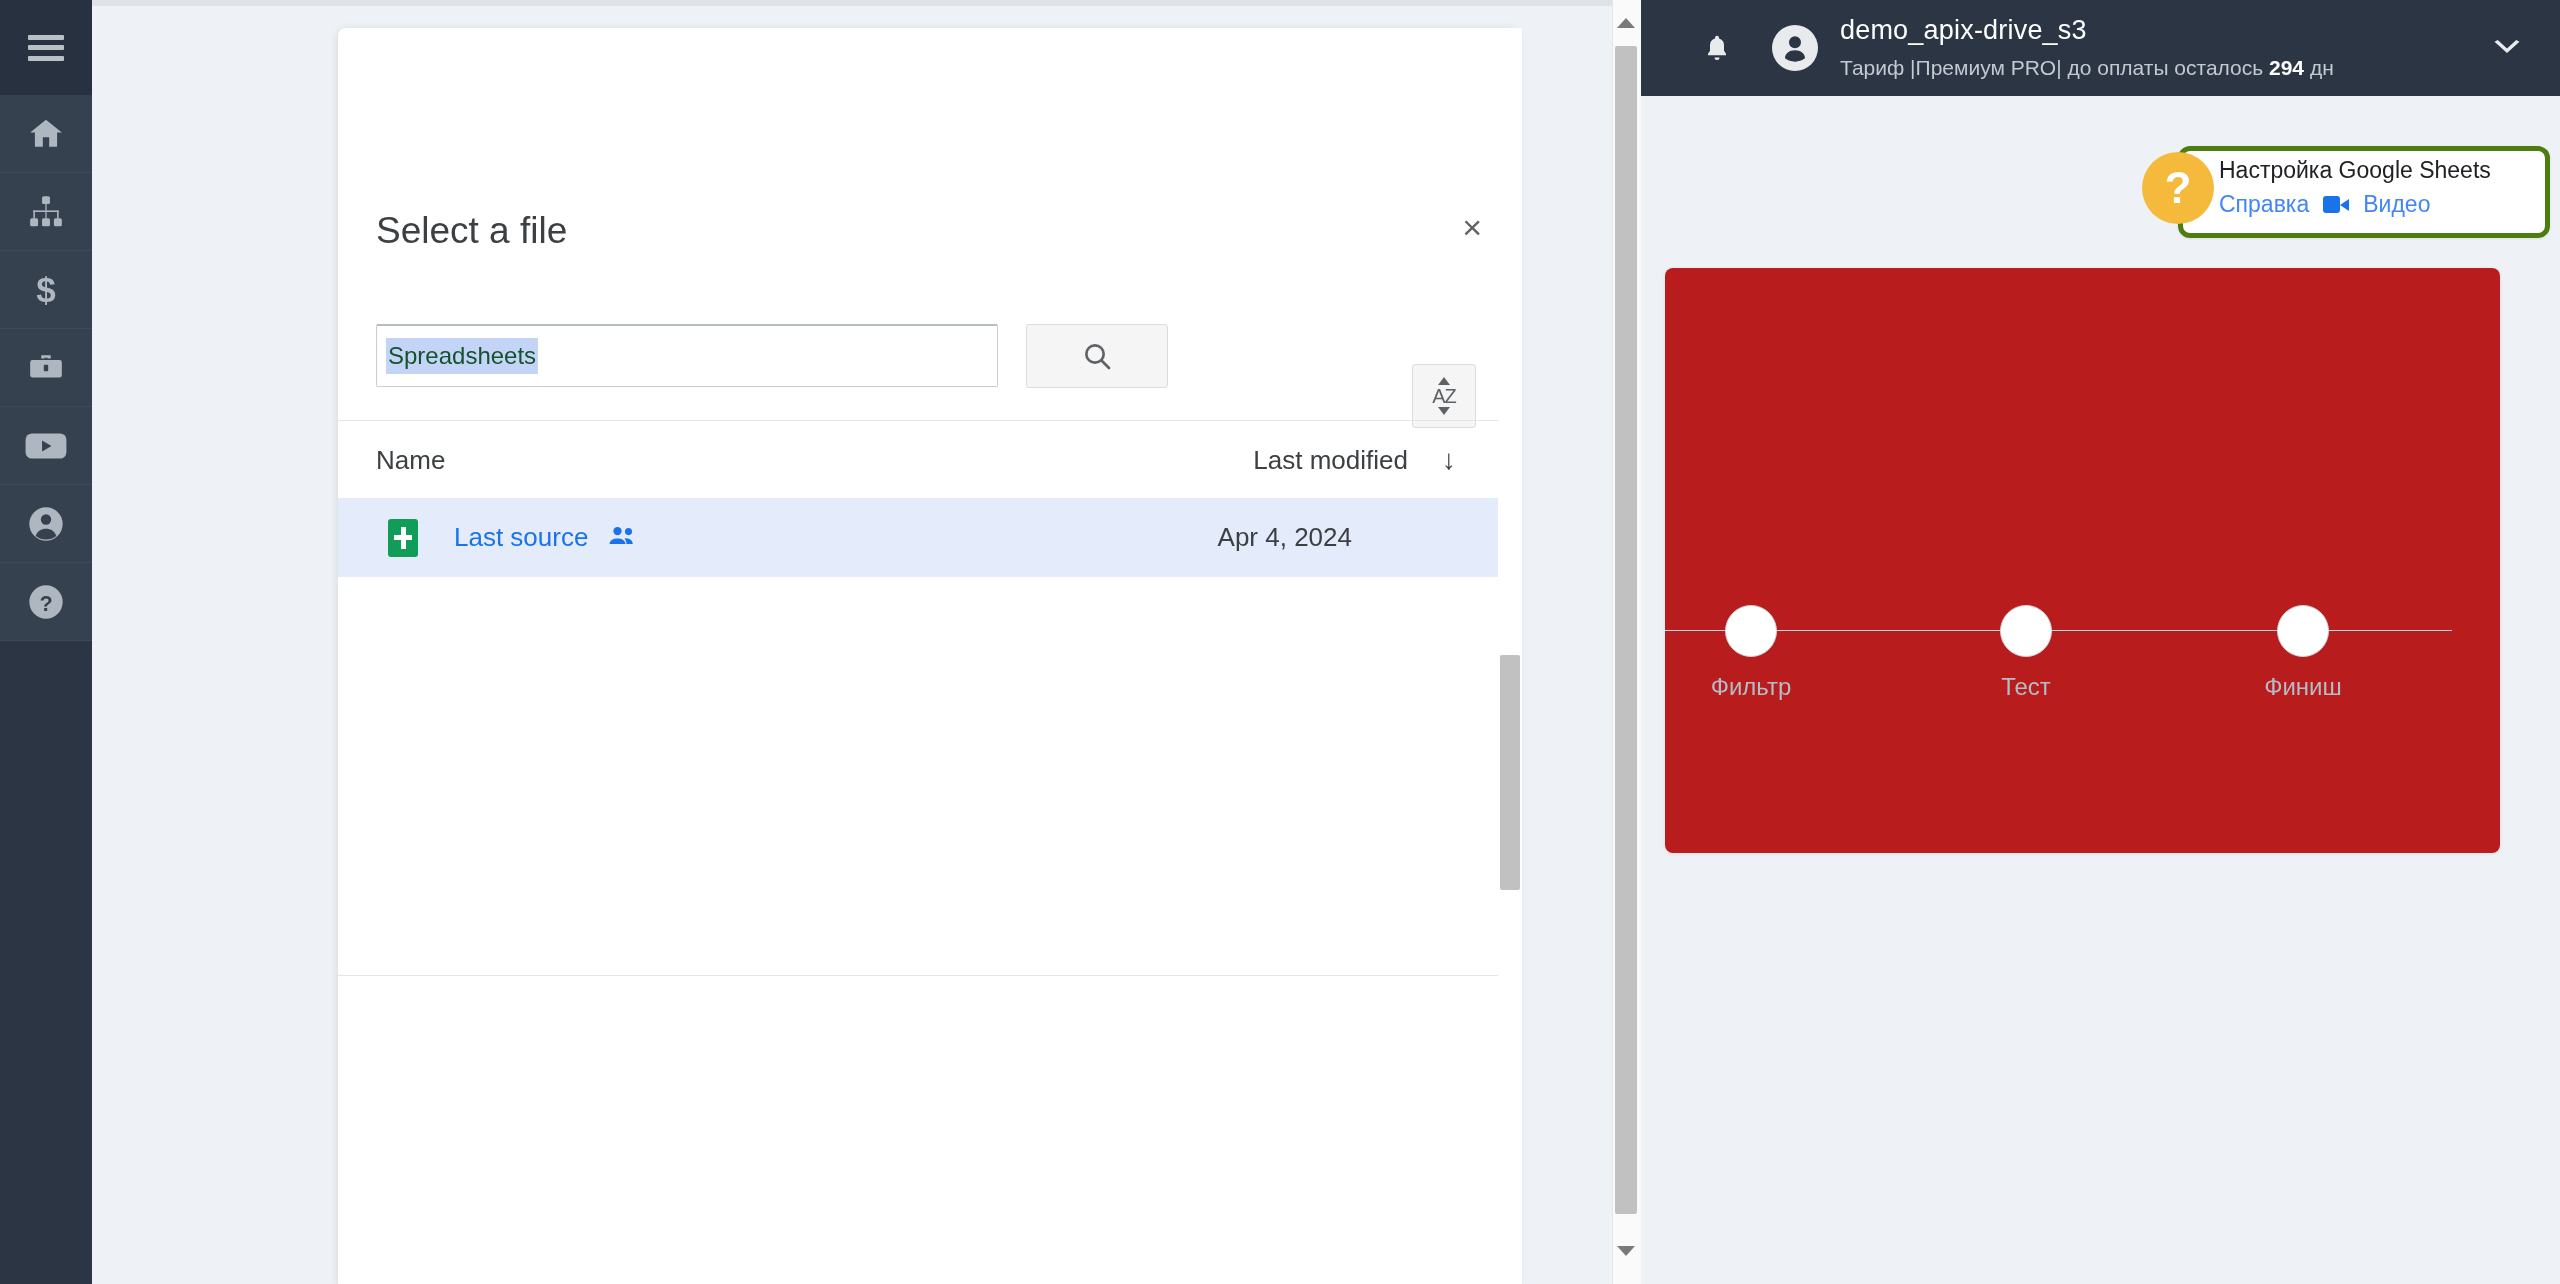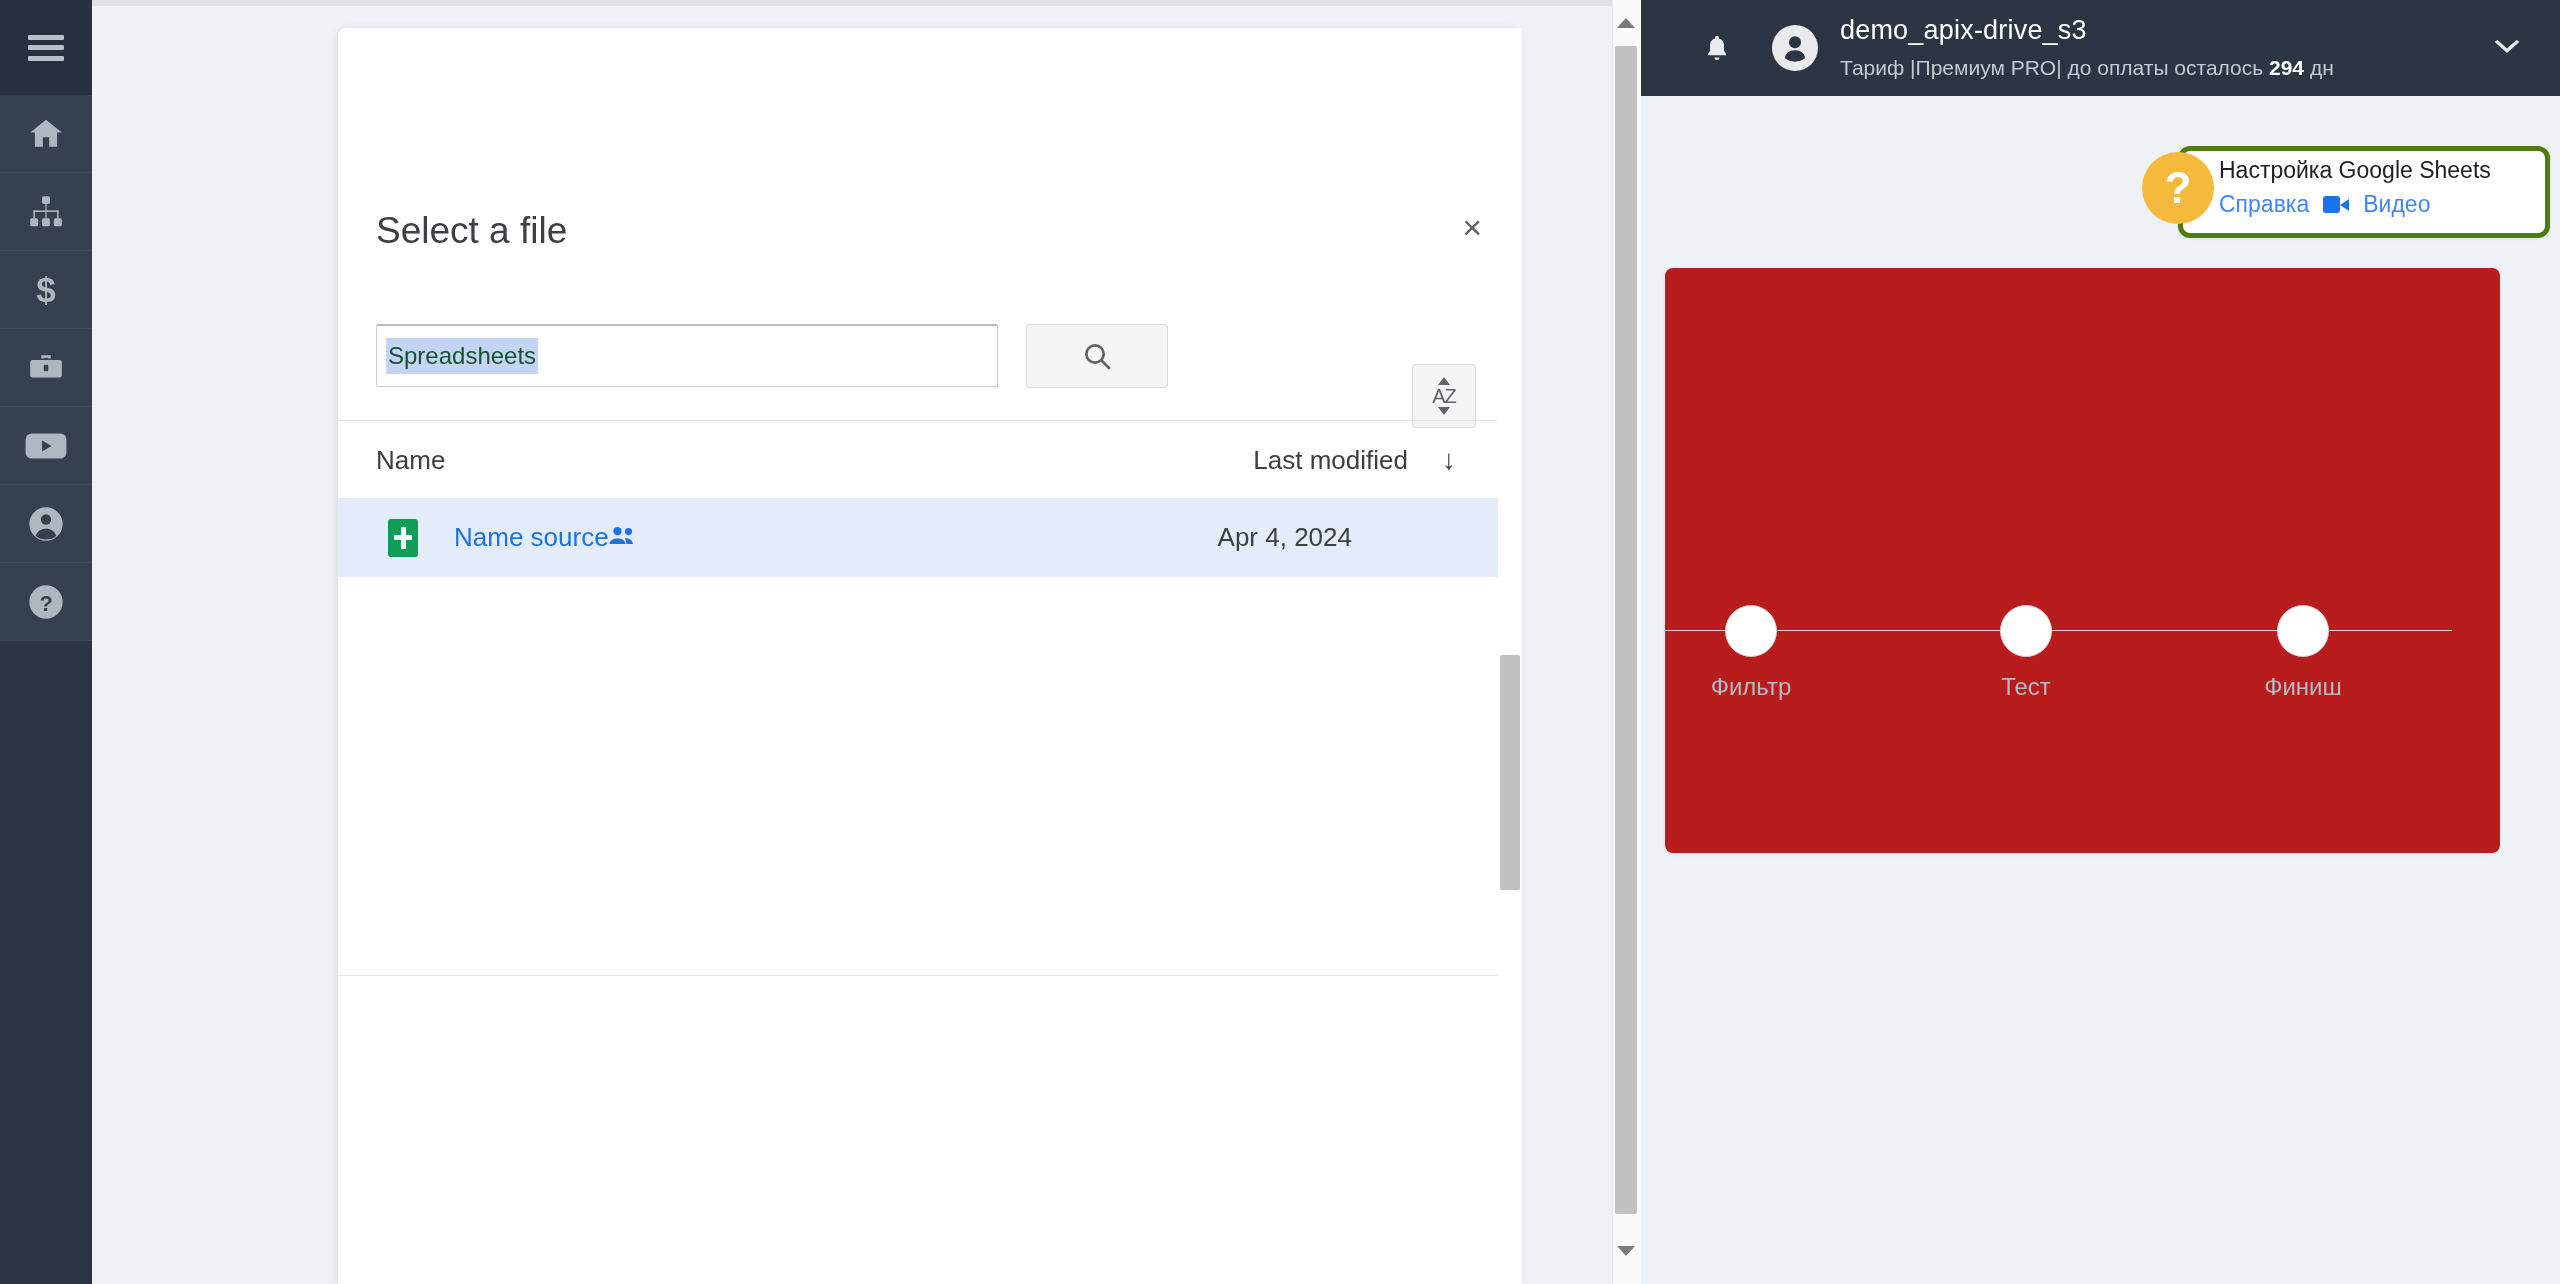--- a/index.html
+++ b/index.html
@@ -350,21 +350,21 @@
     <span id="col-name">Name</span>
     <span id="col-modified">Last modified</span>
     <span id="sort-arrow">↓</span>
   </div>
 
   <div id="file-row">
     <span id="gsheet-icon">
       <span class="plus-v"></span>
         <span class="plus-h"></span>
     </span>
-    <span id="file-name">Name source</span>
+    <span id="file-name">Last source</span>
     <span id="share-icon">
       <svg width="30" height="22" viewBox="0 0 24 18" fill="#1a73e8">
         <circle cx="7.5" cy="5" r="3.4"></circle>
         <circle cx="16.5" cy="5.4" r="2.9"></circle>
         <path d="M1 15.6c0-3 2.9-4.6 6.5-4.6s6.5 1.6 6.5 4.6z"></path>
         <path d="M14.6 10.8c3.1.2 5.4 1.8 5.4 4.8h-5.2c0-1.9-.6-3.4-1.6-4.5z"></path>
       </svg>
     </span>
     <span id="file-date">Apr 4, 2024</span>
   </div>

